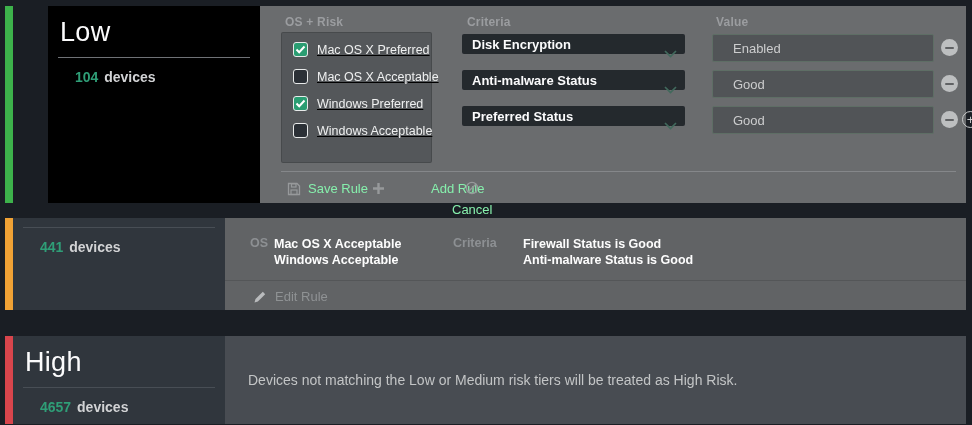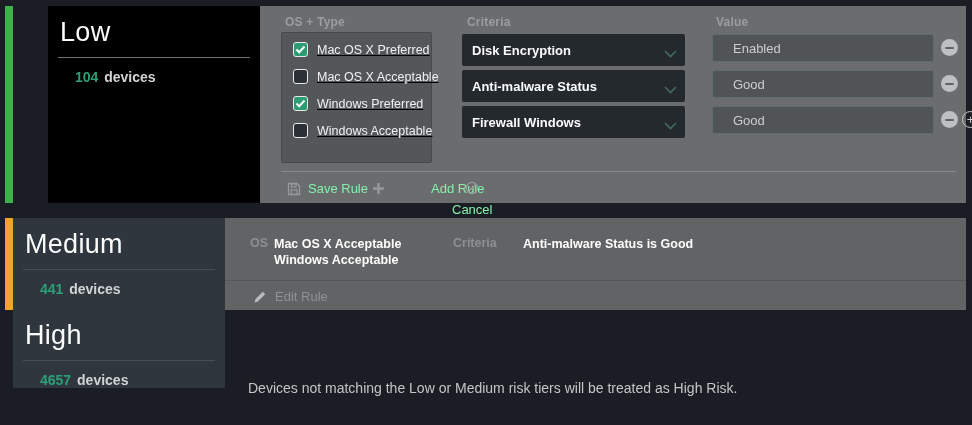--- a/index.html
+++ b/index.html
@@ -9,21 +9,21 @@
     font-family:"Liberation Sans", sans-serif;
     position:relative;
     overflow:hidden;
   }
   .tier {
     position:absolute; left:5px; width:961px;
     display:flex;
   }
   .tier-low   { top:6px;   height:197px; }
   .tier-medium{ top:218px; height:92px; }
-  .tier-high  { top:316px; height:72px;align-items:flex-end; }
+  .tier-high  { top:336px; height:88px; }
 
   .stripe { width:8px; flex:0 0 8px; }
   .stripe-low    { background:#3db24b; }
   .stripe-medium { background:#f0a235; }
   .stripe-high   { background:#d8454c; }
 
   .side { width:212px; flex:0 0 212px; position:relative; }
   .side-active { background:#000000;margin-left:35px; }
   .side-dark   { background:#30363d; }
 
@@ -64,21 +64,21 @@
     border:1.5px solid #e8eaea; border-radius:3px;
     background:#2b3036; display:flex; align-items:center; justify-content:center;
   }
   .chk svg { display:none; }
   .chk.checked { background:#2a9d72; }
   .chk.checked svg { display:block; }
   .chk-label { margin-left:9px; font-size:12.5px; color:#eff0f0; white-space:nowrap; }
 
   
   .dropdown {
-    position:absolute; left:202px; width:223px; height:32px;
+    position:absolute; left:202px; width:223px; height:20px;
     background:#24292d; border-radius:2px; cursor:pointer;
     display:flex; align-items:center;
   }
   .dropdown .dd-label { padding-left:10px; font-size:13px; font-weight:700; color:#fbfbfc; }
   .dropdown .chev { position:absolute; right:8px; top:10px; }
 
   .val-input {
     position:absolute; left:452px; width:222px; height:28px;
     background:#515457; border:1px solid #5e6e65; border-radius:2px;
     display:flex; align-items:center; cursor:text;
@@ -135,21 +135,21 @@
   <aside class="side side-active">
     <h1 class="tier-title">Low</h1>
     <div class="side-divider"></div>
     <p class="devices">
       <span class="count">104</span>
       <span>devices</span>
     </p>
   </aside>
 
   <div class="content content-low">
-    <div class="col-header hdr-os">OS + Type</div>
+    <div class="col-header hdr-os">OS + Risk</div>
     <div class="col-header hdr-criteria">Criteria</div>
     <div class="col-header hdr-value">Value</div>
 
     <div class="chk-panel">
       <div class="chk-row">
         <span class="chk checked">
           <svg width="11" height="9" viewBox="0 0 11 9">
               <polyline points="1.5,4.5 4.2,7.2 9.5,1.5" fill="none" stroke="#ffffff" stroke-width="2"></polyline>
             </svg>
         </span>
@@ -201,21 +201,21 @@
       </span>
     </div>
     <div class="val-input row-y1">
       <span class="val-text">Good</span>
     </div>
     <div class="btn-minus by1">
         <span class="bar"></span>
       </div>
 
     <div class="dropdown row-y2">
-      <span class="dd-label">Firewall Windows</span>
+      <span class="dd-label">Preferred Status</span>
       <span class="chev">
         <svg width="13" height="8" viewBox="0 0 13 8">
             <polyline points="1,1 6.5,6.5 12,1" fill="none" stroke="#41695c" stroke-width="1.7"></polyline>
           </svg>
       </span>
     </div>
     <div class="val-input row-y2">
       <span class="val-text">Good</span>
     </div>
     <div class="btn-minus by2">
@@ -246,36 +246,36 @@
       </svg>
       <span>Cancel</span>
     </div>
   </div>
 </section>
 
 <section class="tier tier-medium">
   <div class="stripe stripe-medium"></div>
 
   <aside class="side side-dark">
-    <h1 class="tier-title">Medium</h1>
     <div class="side-divider"></div>
     <p class="devices">
       <span class="count">441</span>
       <span>devices</span>
     </p>
   </aside>
 
   <div class="content content-medium">
     <div class="sum-label sum-os-label">OS</div>
     <div class="sum-values sum-os-values">
       <div>Mac OS X Acceptable</div>
       <div>Windows Acceptable</div>
     </div>
     <div class="sum-label sum-crit-label">Criteria</div>
     <div class="sum-values sum-crit-values">
+      <div>Firewall Status is Good</div>
       <div>Anti-malware Status is Good</div>
     </div>
     <div class="med-divider"></div>
     <div class="edit-rule">
       <svg width="14" height="14" viewBox="0 0 14 14">
         <path d="M1.5 12.5 l1-3.4 7.3-7.3 2.4 2.4 -7.3 7.3 z" fill="#b9bbbd"></path>
       </svg>
       <span>Edit Rule</span>
     </div>
   </div>

